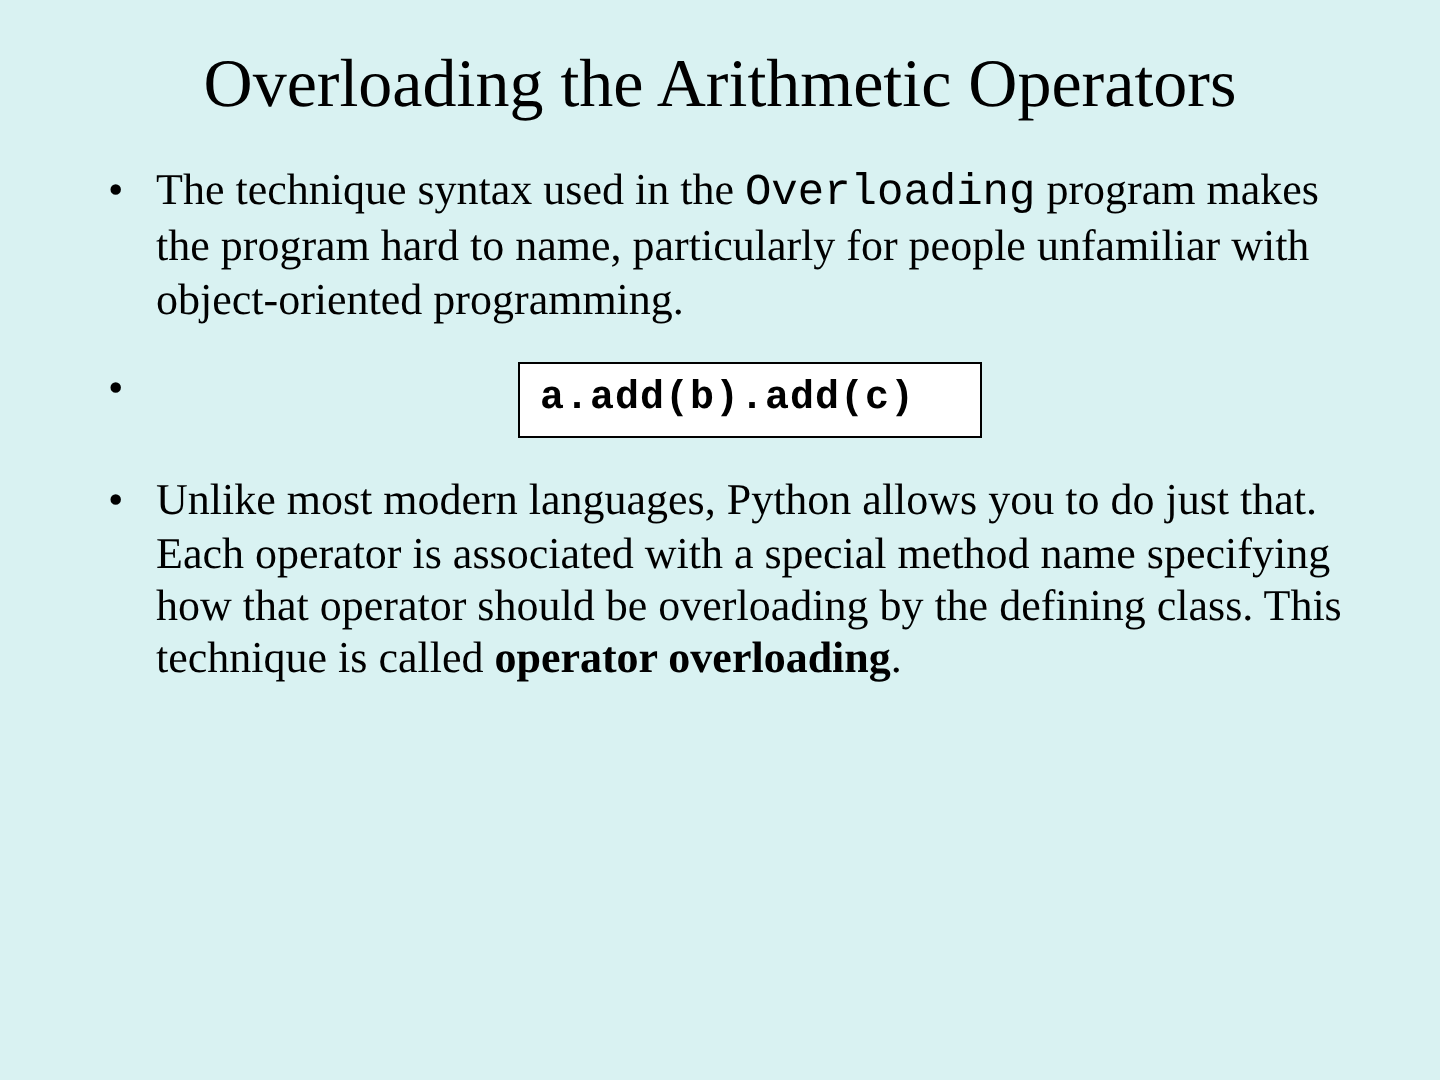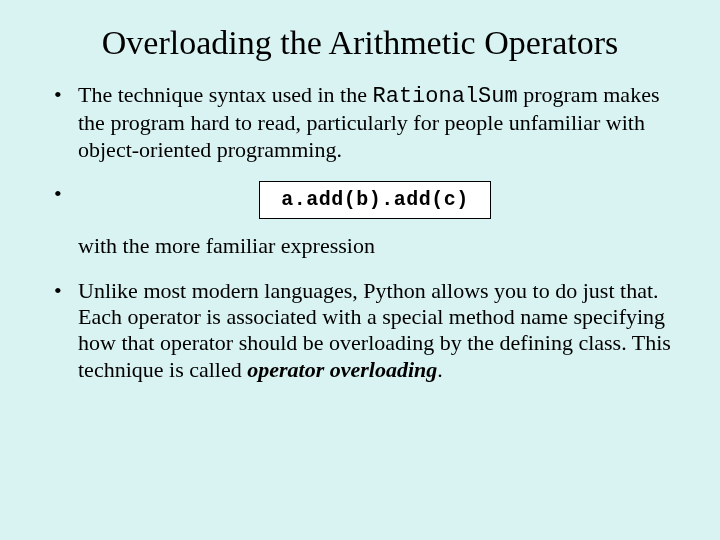--- a/index.html
+++ b/index.html
@@ -46,49 +46,47 @@
     font-family: "Courier New", Courier, monospace;
   }
   .codebox {
     display: block;
     width: 210px;
     margin: 14px auto 14px auto;
     padding: 6px 10px;
     font-size: 20px;
     background: #fff;
     border: 1px solid #000;
-    text-align: center;
+    text-align: left;
     font-weight: bold;
     letter-spacing: 0.5px;
   }
   .sub {
     display: block;
     margin-top: 4px;
     font-size: 22px;
   }
   .bi {
     font-weight: bold;
-    font-style: italic;
   }
 </style>
 </head>
 <body>
 
 <div class="slide">
   <h1 class="title">Overloading the Arithmetic Operators</h1>
 
   <ul class="bullets">
 
     <li>
-      <span>The technique syntax used in the </span><span class="mono">RationalSum</span><span> program makes the program hard to read, particularly for people unfamiliar with object-oriented programming.</span>
+      <span>The technique syntax used in the </span><span class="mono">Overloading</span><span> program makes the program hard to name, particularly for people unfamiliar with object-oriented programming.</span>
     </li>
 
     <li>
       <span class="codebox">a.add(b).add(c)</span>
-      <span class="sub">with the more familiar expression</span>
     </li>
 
     <li>
       <span>Unlike most modern languages, Python allows you to do just that.  Each operator is associated with a special method name specifying how that operator should be overloading by the defining class.  This technique is called </span><span class="bi">operator overloading</span><span>.</span>
     </li>
 
   </ul>
 </div>
 
 </body></html>

